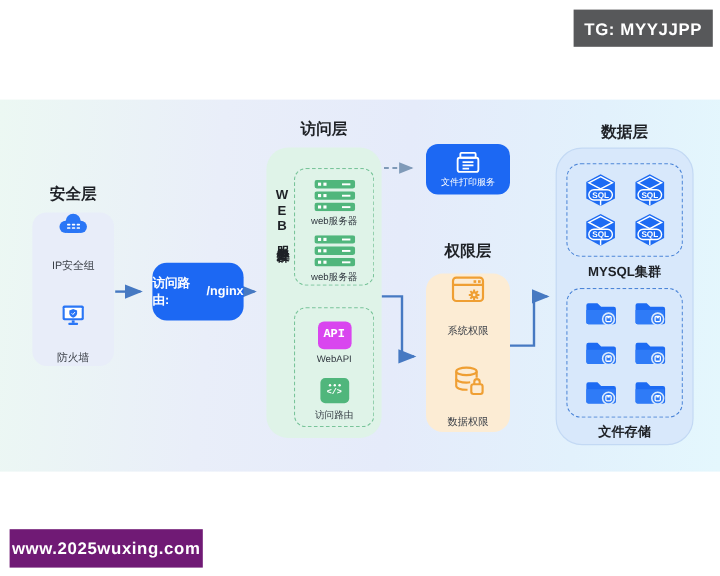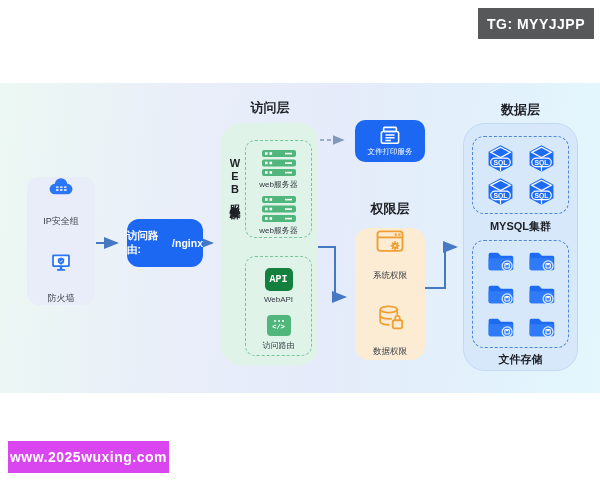--- a/index.html
+++ b/index.html
@@ -6,42 +6,42 @@
   html,body { width:600px; height:480px; background:#fff; overflow:hidden;
     font-family:"Liberation Sans","DejaVu Sans",sans-serif; }
   .page { position:relative; width:600px; height:480px; background:#ffffff; }
 
   .canvas { position:absolute; left:0; top:83px; width:600px; height:310px;
     background:linear-gradient(95deg,#ecf8f3 0%,#e9eef9 30%,#e5ebfa 55%,#e2f1fc 80%,#e4f7fd 100%); }
 
   .badge { position:absolute; display:flex; align-items:center; justify-content:center;
     color:#fff; font-weight:bold; font-size:14px; letter-spacing:.5px; }
   .tg-badge { left:478px; top:8px; width:116px; height:31px; background:#57585a; }
-  .wm-badge { left:8px; top:441px; width:161px; height:32px; background:#d946ef; }
+  .wm-badge { left:8px; top:441px; width:161px; height:32px; background:#701a75; }
 
   .layer-title { position:absolute; text-align:center; font-size:13px; font-weight:bold; color:#1e2126; }
 
   .panel { position:absolute; }
   .sec-panel { left:27px; top:177px; width:68px; height:128px; background:#e8edf9; border-radius:12px;
     display:flex; flex-direction:column; align-items:center; justify-content:flex-end; gap:20px; }
   .sec-label { font-size:9px; color:#3a3f47; margin-bottom:6px; }
 
   .router-box { position:absolute; left:127px; top:219px; width:76px; height:48px; background:#1c68f3;
     border-radius:12px; display:flex; flex-direction:row; align-items:center; justify-content:center;
     gap:3px; color:#fff; font-size:10.5px; font-weight:bold; }
 
   .access-panel { left:222px; top:123px; width:96px; height:242px; background:#dff3e8; border-radius:18px; }
   .v-label { position:absolute; left:227px; top:157px; writing-mode:vertical-lr; text-orientation:upright;
     font-size:11px; font-weight:bold; color:#1e2126; letter-spacing:1px; }
   .dash-green { position:absolute; border:1.3px dashed #79c49a; border-radius:10px;
     display:flex; flex-direction:column; align-items:center; }
   .web-box { left:245px; top:140px; width:67px; height:98px; padding-top:9px; }
   .api-box { left:245px; top:256px; width:67px; height:100px; padding-top:11px; }
   .small-label { font-size:8px; color:#333a42; }
-  .api-chip { width:28px; height:23px; background:#15803d; border-radius:5px; color:#fff;
+  .api-chip { width:28px; height:23px; background:#d946ef; border-radius:5px; color:#fff;
     display:flex; align-items:center; justify-content:center; font-size:10px; font-weight:bold;
     font-family:"Liberation Mono","DejaVu Sans Mono",monospace; }
   .code-chip { width:24px; height:21px; background:#50b67c; border-radius:4px; color:#fff;
     display:flex; flex-direction:column; align-items:center; justify-content:center; margin-top:11px; }
   .code-dots { display:flex; gap:2px; margin-bottom:1px; }
   .code-dots i { width:2px; height:2px; border-radius:50%; background:#fff; }
   .code-text { font-size:7px; font-weight:bold; font-family:"Liberation Mono","DejaVu Sans Mono",monospace; }
 
   .print-box { position:absolute; left:355px; top:120px; width:70px; height:42px; background:#1c68f3;
     border-radius:10px; display:flex; flex-direction:column; align-items:center; justify-content:center; gap:1px; }
@@ -84,20 +84,21 @@
     </defs>
     <g stroke="#4679c2" stroke-width="2" fill="none">
       <path d="M96 243 H117" marker-end="url(#arw)"></path>
       <path d="M204 243 H212" marker-end="url(#arw)"></path>
       <path d="M318 247 H335 V297 H345" marker-end="url(#arw)"></path>
       <path d="M425 288 H445 V247 H456" marker-end="url(#arw)"></path>
     </g>
     <path d="M320 140 H343" stroke="#7f9ab8" stroke-width="1.6" stroke-dasharray="4 3" fill="none" marker-end="url(#arwg)"></path>
   </svg>
 
+  <div class="layer-title" style="left:27px; top:153px; width:68px;">安全层</div>
   <div class="panel sec-panel">
     <svg width="40" height="29" viewBox="0 0 46 32">
       <g fill="#2a76f6">
         <circle cx="12" cy="21" r="9"></circle>
           <circle cx="23" cy="13" r="11"></circle>
           <circle cx="34" cy="21" r="9"></circle>
         <rect x="11" y="18" width="24" height="12" rx="5"></rect>
       </g>
       <g fill="#ffffff">
         <rect x="14" y="16.5" width="5" height="2.4" rx="1"></rect>

